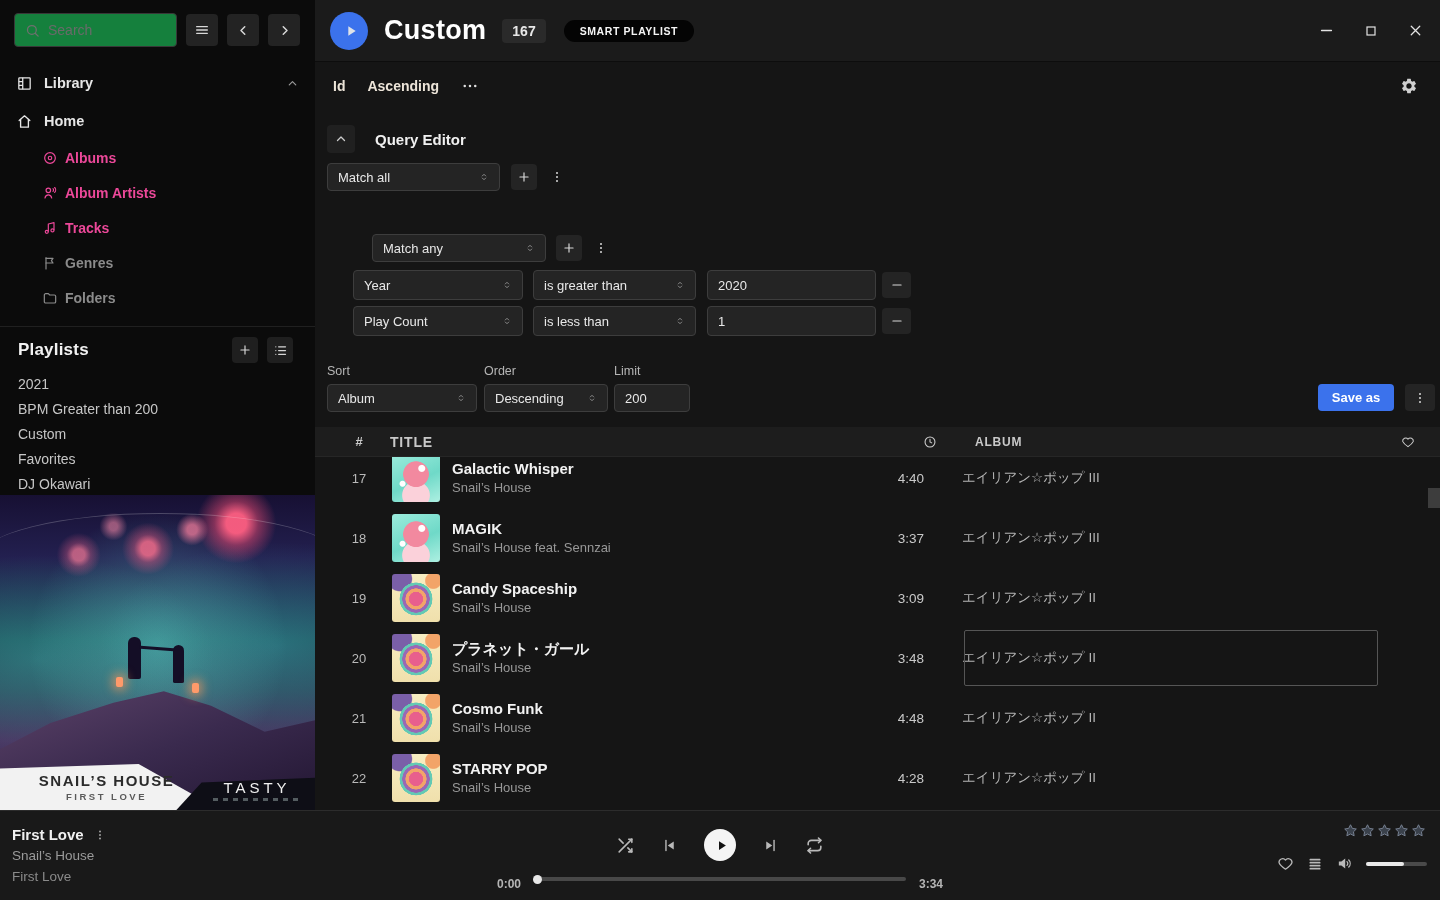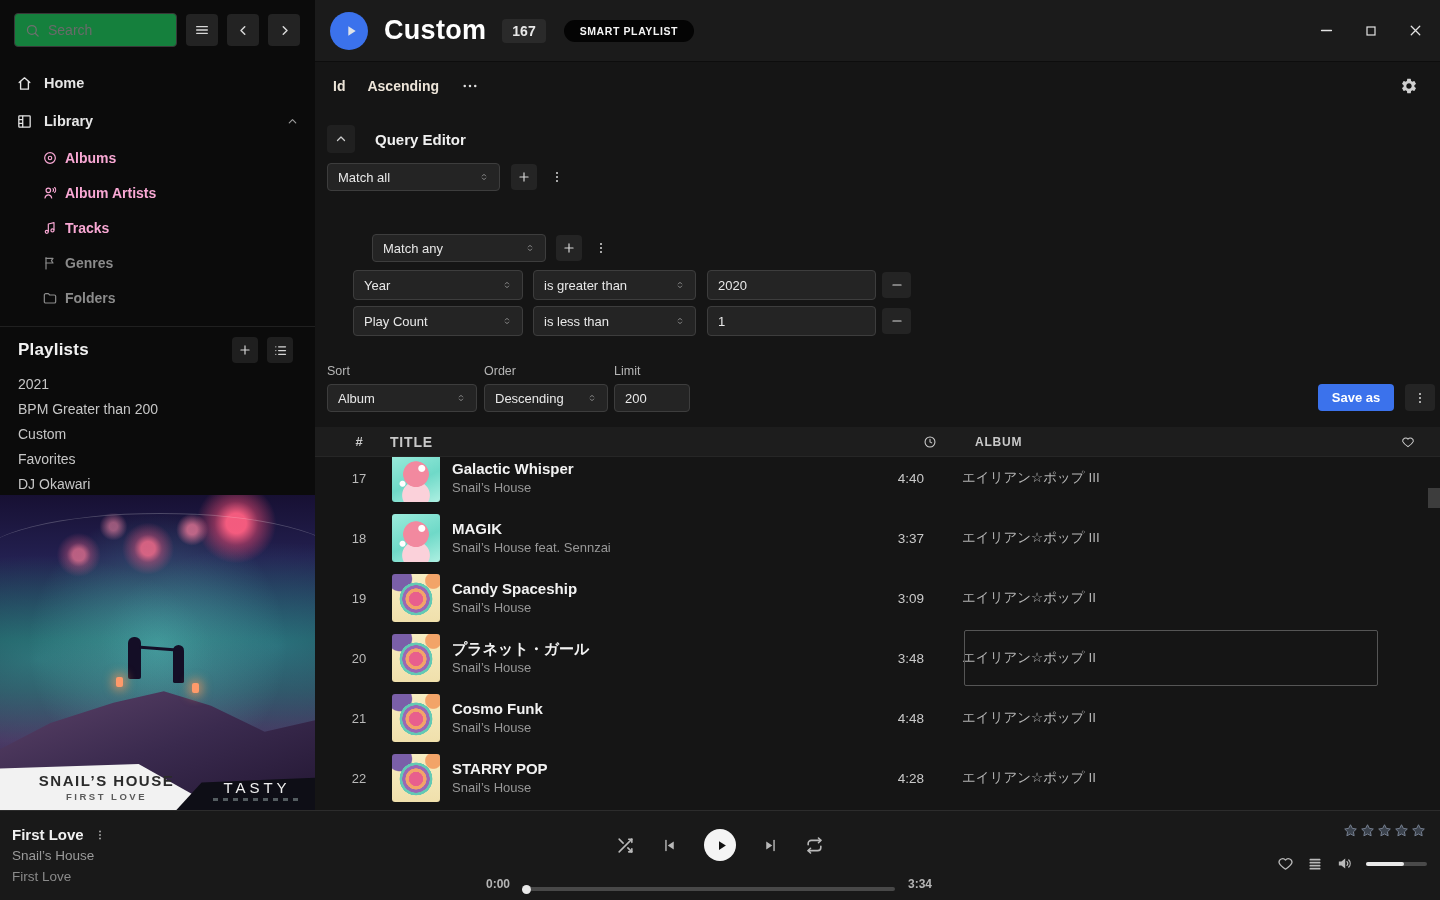--- a/index.html
+++ b/index.html
@@ -12,21 +12,21 @@
   .sidebar-top { display:flex; align-items:center; gap:9px; padding:13px 14px 13px 14px; }
   .search-box { display:flex; align-items:center; gap:8px; width:163px; height:34px; background:#15803d; border:1px solid #383838; border-radius:4px; padding:0 10px; color:#6f6f6f; }
   .search-box input { flex:1; min-width:0; background:transparent; border:none; outline:none; color:#cfcfcf; font-size:14px; font-family:inherit; }
   .search-box input::placeholder { color:#6a6a6a; }
   .sq-btn { width:32px; height:32px; background:#232323; border:none; border-radius:4px; color:#d8d8d8; display:flex; align-items:center; justify-content:center; cursor:pointer; }
   .nav { padding-top:4px; }
   .nav-row { height:38px; display:flex; align-items:center; gap:11px; padding:0 16px; color:#e6e6e6; font-weight:bold; font-size:14.5px; cursor:pointer; }
   .nav-row .spacer { flex:1; }
   .nav-row .chev { color:#9a9a9a; }
   .sub-rows { padding-bottom:2px; }
-  .sub-row { height:35px; display:flex; align-items:center; gap:7px; padding-left:42px; font-weight:bold; font-size:14px; color:#f9a8d4; cursor:pointer; }
+  .sub-row { height:35px; display:flex; align-items:center; gap:7px; padding-left:42px; font-weight:bold; font-size:14px; color:#ec4899; cursor:pointer; }
   .sub-row.dim { color:#8b8b8b; }
   .side-divider { border-top:1px solid #202020; margin-top:9px; }
   .pl-header { display:flex; align-items:center; padding:10px 22px 8px 18px; }
   .pl-header .pl-title { font-size:17px; font-weight:bold; color:#f2f2f2; letter-spacing:.2px; }
   .pl-header .spacer { flex:1; }
   .pl-btn { width:26px; height:26px; background:#1f1f1f; border:none; border-radius:4px; color:#d8d8d8; display:flex; align-items:center; justify-content:center; cursor:pointer; margin-left:9px; }
   .pl-item { height:25px; display:flex; align-items:center; padding-left:18px; color:#c6c6c6; font-size:14px; cursor:pointer; }
 
   
   .album-art { position:absolute; left:0; bottom:0; width:315px; height:315px; overflow:hidden; cursor:pointer;
@@ -128,21 +128,21 @@
   
   .playerbar { position:absolute; left:0; bottom:0; width:1440px; height:90px; background:#191919; border-top:1px solid #2c2c2c; }
   .np-title-row { position:absolute; left:12px; top:15px; display:flex; align-items:center; gap:10px; }
   .np-title { font-size:15px; font-weight:bold; color:#f0f0f0; }
   .np-menu { color:#a8a8a8; cursor:pointer; display:flex; }
   .np-artist { position:absolute; left:12px; top:37px; font-size:13.5px; color:#9a9a9a; }
   .np-album { position:absolute; left:12px; top:58px; font-size:13.5px; color:#8a8a8a; }
   .pc-row { position:absolute; left:50%; transform:translateX(-50%); top:18px; display:flex; align-items:center; gap:26px; color:#b9b9b9; }
   .pc-btn { background:none; border:none; color:#b9b9b9; cursor:pointer; display:flex; align-items:center; }
   .pc-play { width:32px; height:32px; border-radius:50%; background:#f4f4f4; color:#111; display:flex; align-items:center; justify-content:center; border:none; cursor:pointer; }
-  .prog-row-in { position:absolute; left:486px; top:66px; width:446px; display:flex; align-items:flex-end; gap:13px; }
+  .prog-row-in { position:absolute; left:497px; top:66px; width:446px; display:flex; align-items:flex-start; gap:13px; }
   .p-time { font-size:12px; font-weight:bold; color:#b5b5b5; flex:0 0 auto; }
   .p-track { position:relative; flex:1; height:4px; background:#484848; border-radius:2px; cursor:pointer; }
   .p-dot { position:absolute; left:-1px; top:-2.5px; width:9px; height:9px; border-radius:50%; background:#e8e8e8; }
   .stars-row { position:absolute; right:14px; top:12px; display:flex; gap:2px; }
   .star-btn { background:none; border:none; padding:0; cursor:pointer; display:flex; }
   .extras-row { position:absolute; right:13px; top:44px; display:flex; align-items:center; gap:13px; color:#b9b9b9; }
   .x-btn { background:none; border:none; color:#b9b9b9; cursor:pointer; display:flex; align-items:center; }
   .vol-track { position:relative; width:61px; height:4px; background:#4a4a4a; border-radius:2px; cursor:pointer; }
   .vol-fill { position:absolute; left:0; top:0; height:4px; width:62%; background:#e9e9e9; border-radius:2px; }
 </style>
@@ -181,41 +181,41 @@
             <svg width="15" height="15" viewBox="0 0 24 24" fill="none" stroke="currentColor" stroke-width="2.4" stroke-linecap="round" stroke-linejoin="round">
               <path d="M10 6l6 6-6 6"></path>
             </svg>
           </span>
       </button>
     </div>
 
     <nav class="nav">
       <div class="nav-row">
         <span style="display:flex">
-            <svg width="17" height="17" viewBox="0 0 24 24" fill="none" stroke="currentColor" stroke-width="1.9" stroke-linecap="round" stroke-linejoin="round">
-              <path d="M4.5 10.5L12 4l7.5 6.5"></path>
-              <path d="M6.5 9.2V20h11V9.2"></path>
-            </svg>
-          </span>
-        <span>Home</span>
-      </div>
-      <div class="nav-row">
-        <span style="display:flex">
             <svg width="17" height="17" viewBox="0 0 24 24" fill="none" stroke="currentColor" stroke-width="1.8" stroke-linejoin="round">
               <rect x="4" y="4" width="16" height="16" rx="1"></rect>
               <path d="M9.5 4v16M4 9.5h5.5M4 14.5h5.5"></path>
             </svg>
           </span>
         <span>Library</span>
         <span class="spacer"></span>
         <span class="chev" style="display:flex">
             <svg width="13" height="13" viewBox="0 0 24 24" fill="none" stroke="currentColor" stroke-width="2.2" stroke-linecap="round" stroke-linejoin="round">
               <path d="M6 14.5l6-6 6 6"></path>
             </svg>
           </span>
+      </div>
+      <div class="nav-row">
+        <span style="display:flex">
+            <svg width="17" height="17" viewBox="0 0 24 24" fill="none" stroke="currentColor" stroke-width="1.9" stroke-linecap="round" stroke-linejoin="round">
+              <path d="M4.5 10.5L12 4l7.5 6.5"></path>
+              <path d="M6.5 9.2V20h11V9.2"></path>
+            </svg>
+          </span>
+        <span>Home</span>
       </div>
       <div class="sub-rows">
         <div class="sub-row">
           <span style="display:flex">
               <svg width="16" height="16" viewBox="0 0 24 24" fill="none" stroke="currentColor" stroke-width="1.8">
                 <circle cx="12" cy="12" r="8"></circle>
                 <circle cx="12" cy="12" r="2.6"></circle>
               </svg>
             </span>
           <span>Albums</span>

